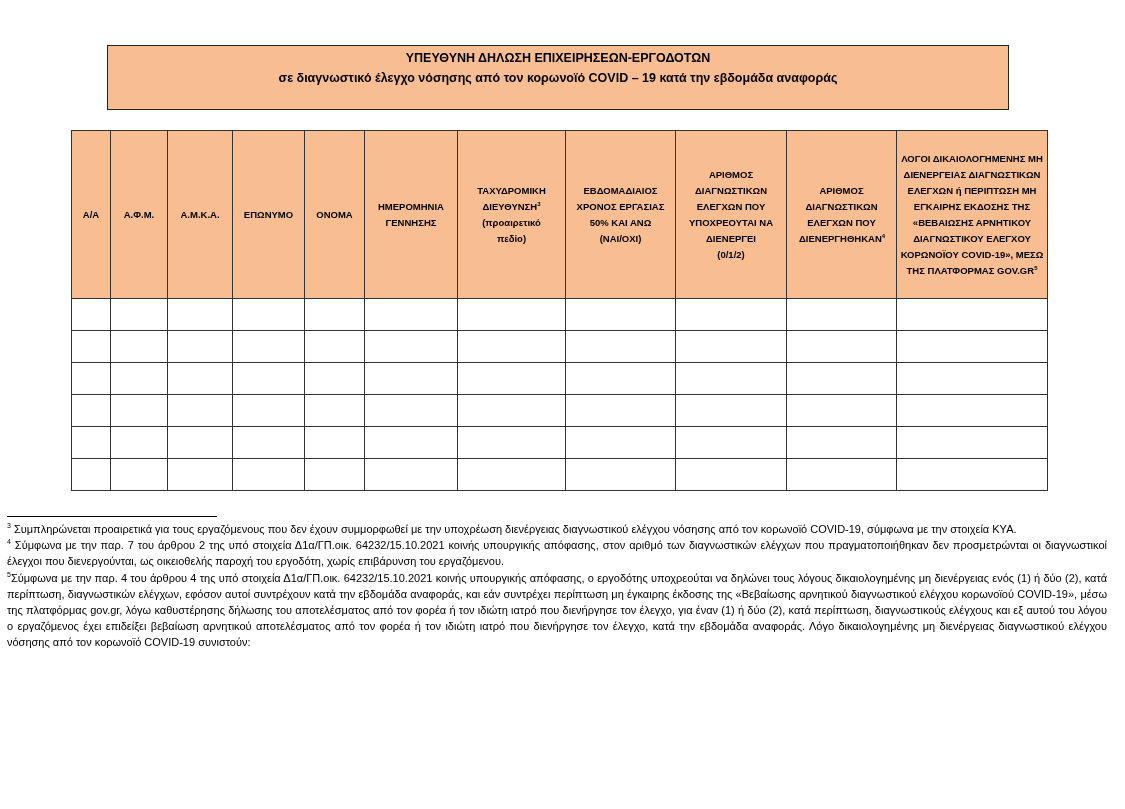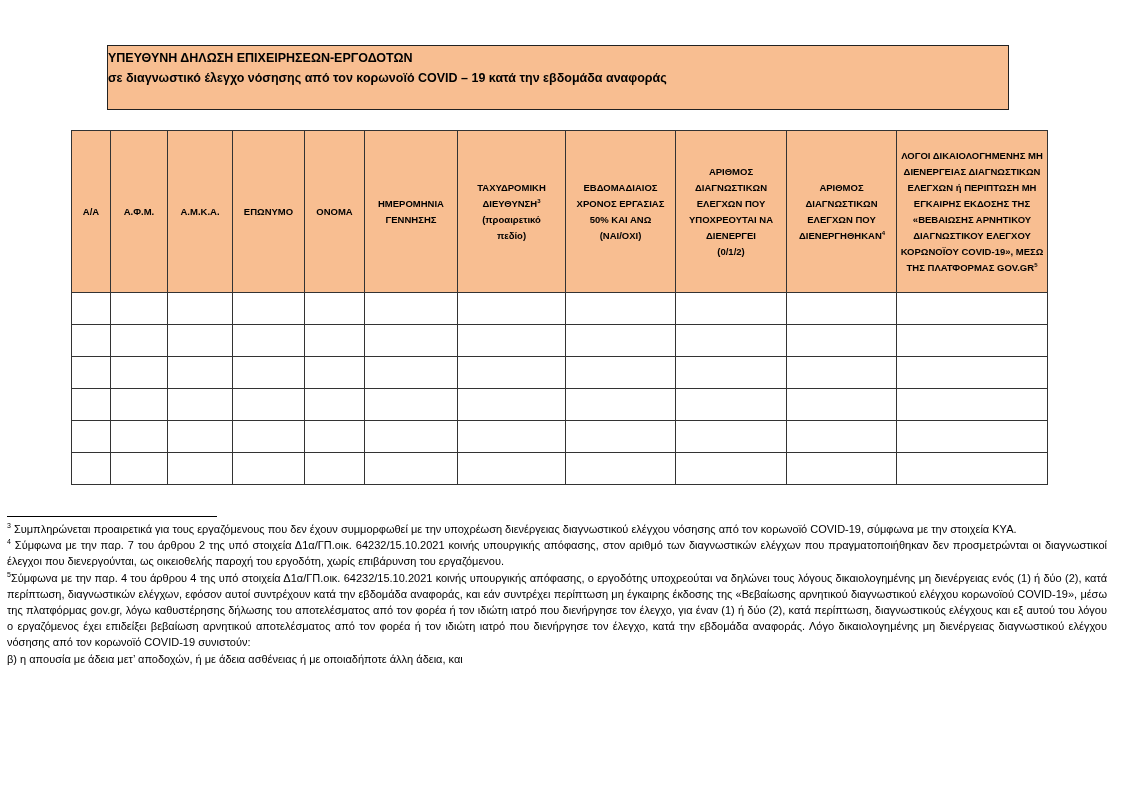--- a/index.html
+++ b/index.html
@@ -1,21 +1,21 @@
 <!DOCTYPE html>
 <html><head>
 <meta charset="utf-8">
 <style>
   html, body { margin: 0; padding: 0; background: #ffffff; }
   body { width: 1125px; height: 809px; position: relative; overflow: hidden;
          font-family: "Liberation Sans", "DejaVu Sans", sans-serif; color: #000; }
   .title-box {
     position: absolute; left: 107px; top: 45px; width: 902px; height: 65px;
     background: #f8be91; border: 1px solid #222; box-sizing: border-box;
-    font-weight: bold; font-size: 12.5px; line-height: 20px;
+    text-align: center; font-weight: bold; font-size: 12.5px; line-height: 20px;
     padding-top: 2px;
   }
   .title-box div { white-space: nowrap; }
   table.decl {
     position: absolute; left: 71px; top: 130px; border-collapse: collapse;
     table-layout: fixed; width: 976px;
   }
   table.decl th, table.decl td { border: 1.5px solid #333; padding: 0; }
   table.decl th {
     background: #f8be91; height: 143px; font-size: 9.5px; font-weight: bold;
@@ -55,21 +55,21 @@
       <col style="width:110px">
       <col style="width:151px">
   </colgroup>
   <thead>
     <tr>
       <th><span>Α/Α</span></th>
       <th><span>Α.Φ.Μ.</span></th>
       <th><span>Α.Μ.Κ.Α.</span></th>
       <th><span>ΕΠΩΝΥΜΟ</span></th>
       <th><span>ΟΝΟΜΑ</span></th>
-      <th style="padding:6px 12px"><span>ΗΜΕΡΟΜΗΝΙΑ ΓΕΝΝΗΣΗΣ</span></th>
+      <th style="padding:12px 12px"><span>ΗΜΕΡΟΜΗΝΙΑ ΓΕΝΝΗΣΗΣ</span></th>
       <th style="padding:0 14px">
         <span>ΤΑΧΥΔΡΟΜΙΚΗ ΔΙΕΥΘΥΝΣΗ</span><sup>3</sup><br>
         <span style="font-weight:bold">(προαιρετικό πεδίο)</span>
       </th>
       <th style="padding:0 8px">
         <span>ΕΒΔΟΜΑΔΙΑΙΟΣ ΧΡΟΝΟΣ ΕΡΓΑΣΙΑΣ 50% ΚΑΙ ΑΝΩ</span><br>
         <span>(ΝΑΙ/ΟΧΙ)</span>
       </th>
       <th style="padding:0 10px">
         <span>ΑΡΙΘΜΟΣ ΔΙΑΓΝΩΣΤΙΚΩΝ ΕΛΕΓΧΩΝ ΠΟΥ ΥΠΟΧΡΕΟΥΤΑΙ ΝΑ ΔΙΕΝΕΡΓΕΙ</span><br>
@@ -164,14 +164,13 @@
       </tr>
     </tbody>
 </table>
 
 <div class="fn-rule"></div>
 
 <div class="footnotes">
   <p><sup>3</sup><span> Συμπληρώνεται προαιρετικά για τους εργαζόμενους που δεν έχουν συμμορφωθεί με την υποχρέωση διενέργειας διαγνωστικού ελέγχου νόσησης από τον κορωνοϊό COVID-19, σύμφωνα με την στοιχεία ΚΥΑ.</span></p>
   <p><sup>4</sup><span> Σύμφωνα με την παρ. 7 του άρθρου 2  της υπό στοιχεία Δ1α/ΓΠ.οικ. 64232/15.10.2021 κοινής υπουργικής απόφασης, στον αριθμό των διαγνωστικών ελέγχων που πραγματοποιήθηκαν δεν προσμετρώνται οι διαγνωστικοί έλεγχοι που διενεργούνται, ως οικειοθελής παροχή του εργοδότη, χωρίς επιβάρυνση του εργαζόμενου.</span></p>
   <p><sup>5</sup><span>Σύμφωνα με την παρ. 4 του άρθρου 4 της υπό στοιχεία Δ1α/ΓΠ.οικ. 64232/15.10.2021 κοινής υπουργικής απόφασης, ο εργοδότης υποχρεούται να δηλώνει τους λόγους δικαιολογημένης μη διενέργειας ενός (1) ή δύο (2), κατά περίπτωση, διαγνωστικών ελέγχων, εφόσον αυτοί συντρέχουν κατά την εβδομάδα αναφοράς, και εάν συντρέχει περίπτωση μη έγκαιρης έκδοσης της «Βεβαίωσης αρνητικού διαγνωστικού ελέγχου κορωνοϊού COVID-19», μέσω της πλατφόρμας gov.gr, λόγω καθυστέρησης δήλωσης του αποτελέσματος από τον  φορέα ή τον ιδιώτη ιατρό που διενήργησε τον έλεγχο, για έναν (1) ή δύο (2), κατά περίπτωση, διαγνωστικούς ελέγχους και εξ αυτού του λόγου ο εργαζόμενος έχει επιδείξει βεβαίωση αρνητικού αποτελέσματος από τον φορέα ή τον ιδιώτη ιατρό που διενήργησε τον έλεγχο, κατά την εβδομάδα αναφοράς. Λόγο δικαιολογημένης μη διενέργειας διαγνωστικού ελέγχου νόσησης από τον κορωνοϊό COVID-19 συνιστούν:</span></p>
-  <p class="list-item">β) η απουσία με άδεια μετ’ αποδοχών, ή με άδεια ασθένειας ή με οποιαδήποτε άλλη άδεια, και</p>
 </div>
 
 </body></html>

